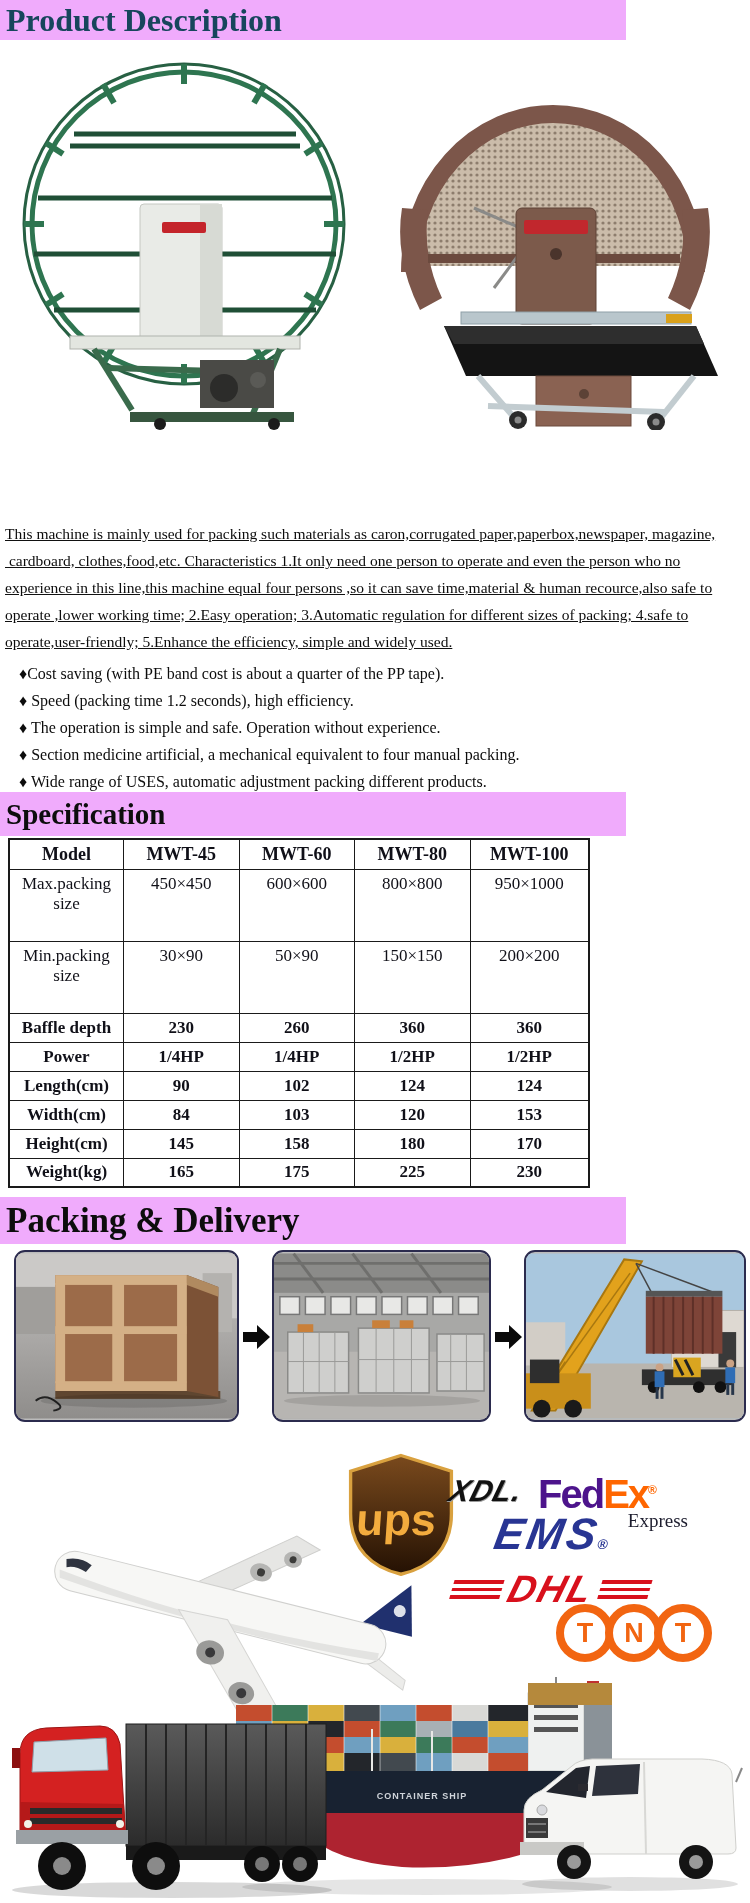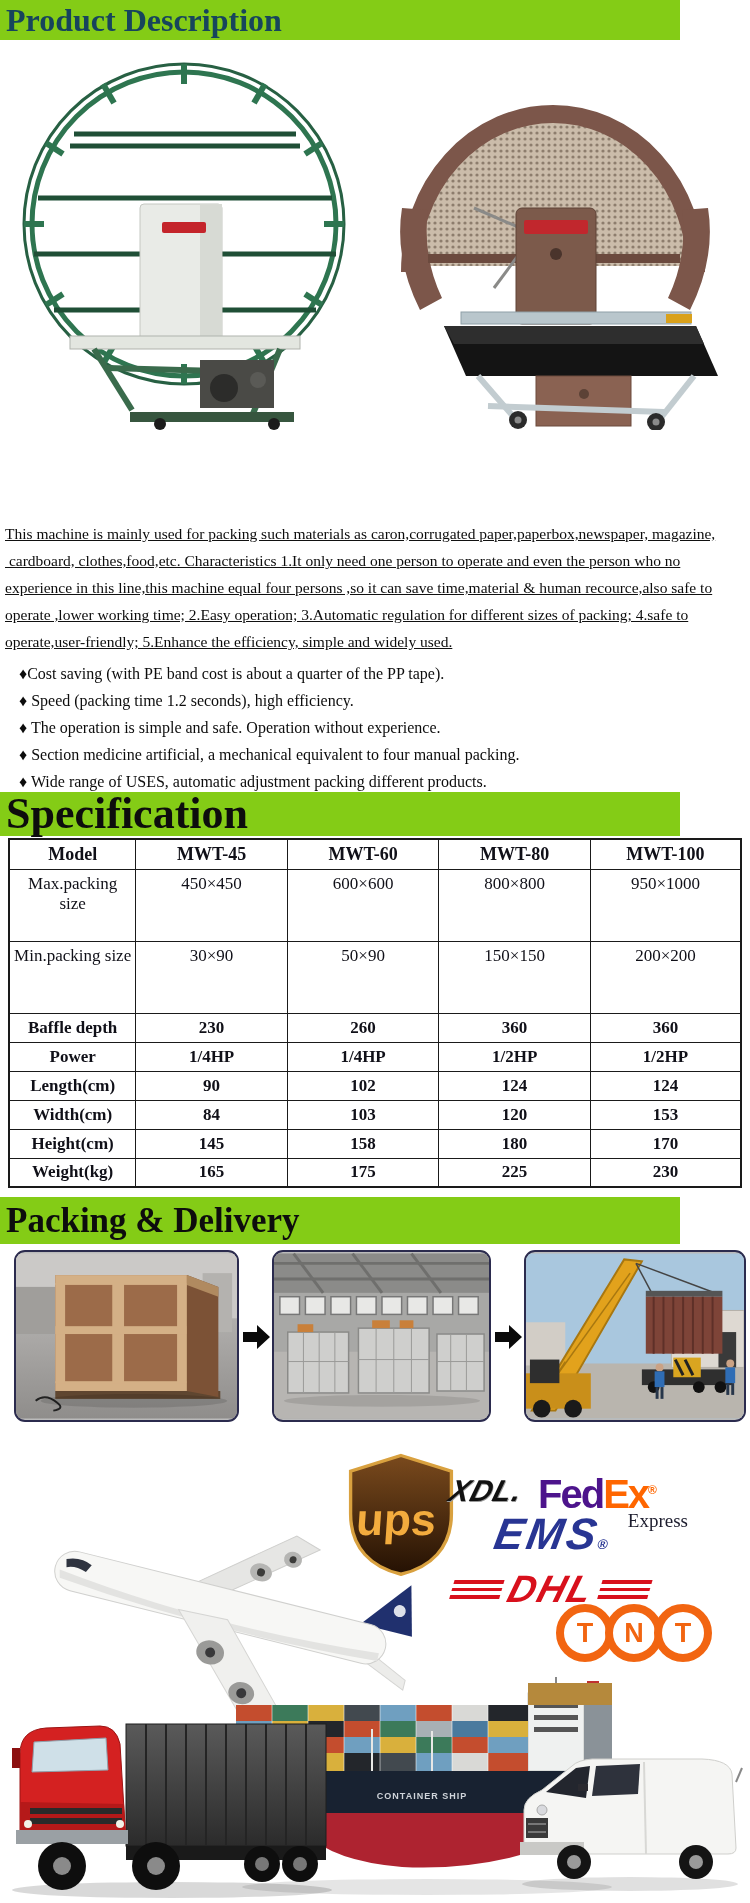--- a/index.html
+++ b/index.html
@@ -3,43 +3,43 @@
 <meta charset="utf-8">
 <style>
   * { margin:0; padding:0; box-sizing:border-box; }
   html,body { background:#ffffff; }
   .page {
     position:relative; width:750px; height:1903px; margin:0 auto;
     background:#ffffff; overflow:hidden;
     font-family:"Liberation Serif", serif; color:#111;
   }
   
-  .section-bar { position:absolute; left:0; width:680px; background:#84cc16; }
+  .section-bar { position:absolute; left:0; width:626px; background:#f0abfc; }
   .section-bar .t { font-weight:bold; padding-left:6px; display:block; white-space:nowrap; }
   #bar-product { top:0; height:40px; }
   #bar-product .t { font-size:32px; line-height:40px; color:#17455c; }
   #bar-spec { top:792px; height:44px; }
-  #bar-spec .t { font-size:44px; line-height:44px; color:#0d0d0d; }
+  #bar-spec .t { font-size:29px; line-height:44px; color:#0d0d0d; }
   #bar-pack { top:1197px; height:47px; }
   #bar-pack .t { font-size:35px; line-height:47px; color:#0d0d0d; }
 
   
   .prod-img { position:absolute; top:58px; height:372px; }
   #machine-left { left:12px; width:348px; }
   #machine-right { left:366px; width:378px; }
 
   
   .para { position:absolute; top:520px; left:5px; width:742px;text-decoration:underline; }
   .para .line { white-space:pre; font-size:15.5px; line-height:27px; color:#0c0c0c; }
   .bullets { position:absolute; top:660px; left:19px; width:742px; list-style:none; }
   .bullets li { white-space:pre; font-size:16px; line-height:27px; color:#0c0c0c; }
 
   
   .spec-table {
-    position:absolute; top:838px; left:8px; width:734px;
+    position:absolute; top:838px; left:8px; width:582px;
     border-collapse:collapse; border:2px solid #1a1a1a;
     text-align:center; font-size:17px; color:#101018;
   }
   .spec-table th, .spec-table td { border:1px solid #1a1a1a; padding:0 4px; }
   .spec-table th { font-size:18px; font-weight:bold; height:30px; }
   .spec-table tr.short { height:29px;font-weight:bold; }
   .spec-table tr.tall { height:72px; }
   .spec-table tr.tall td { vertical-align:top; padding-top:4px; }
 
   

